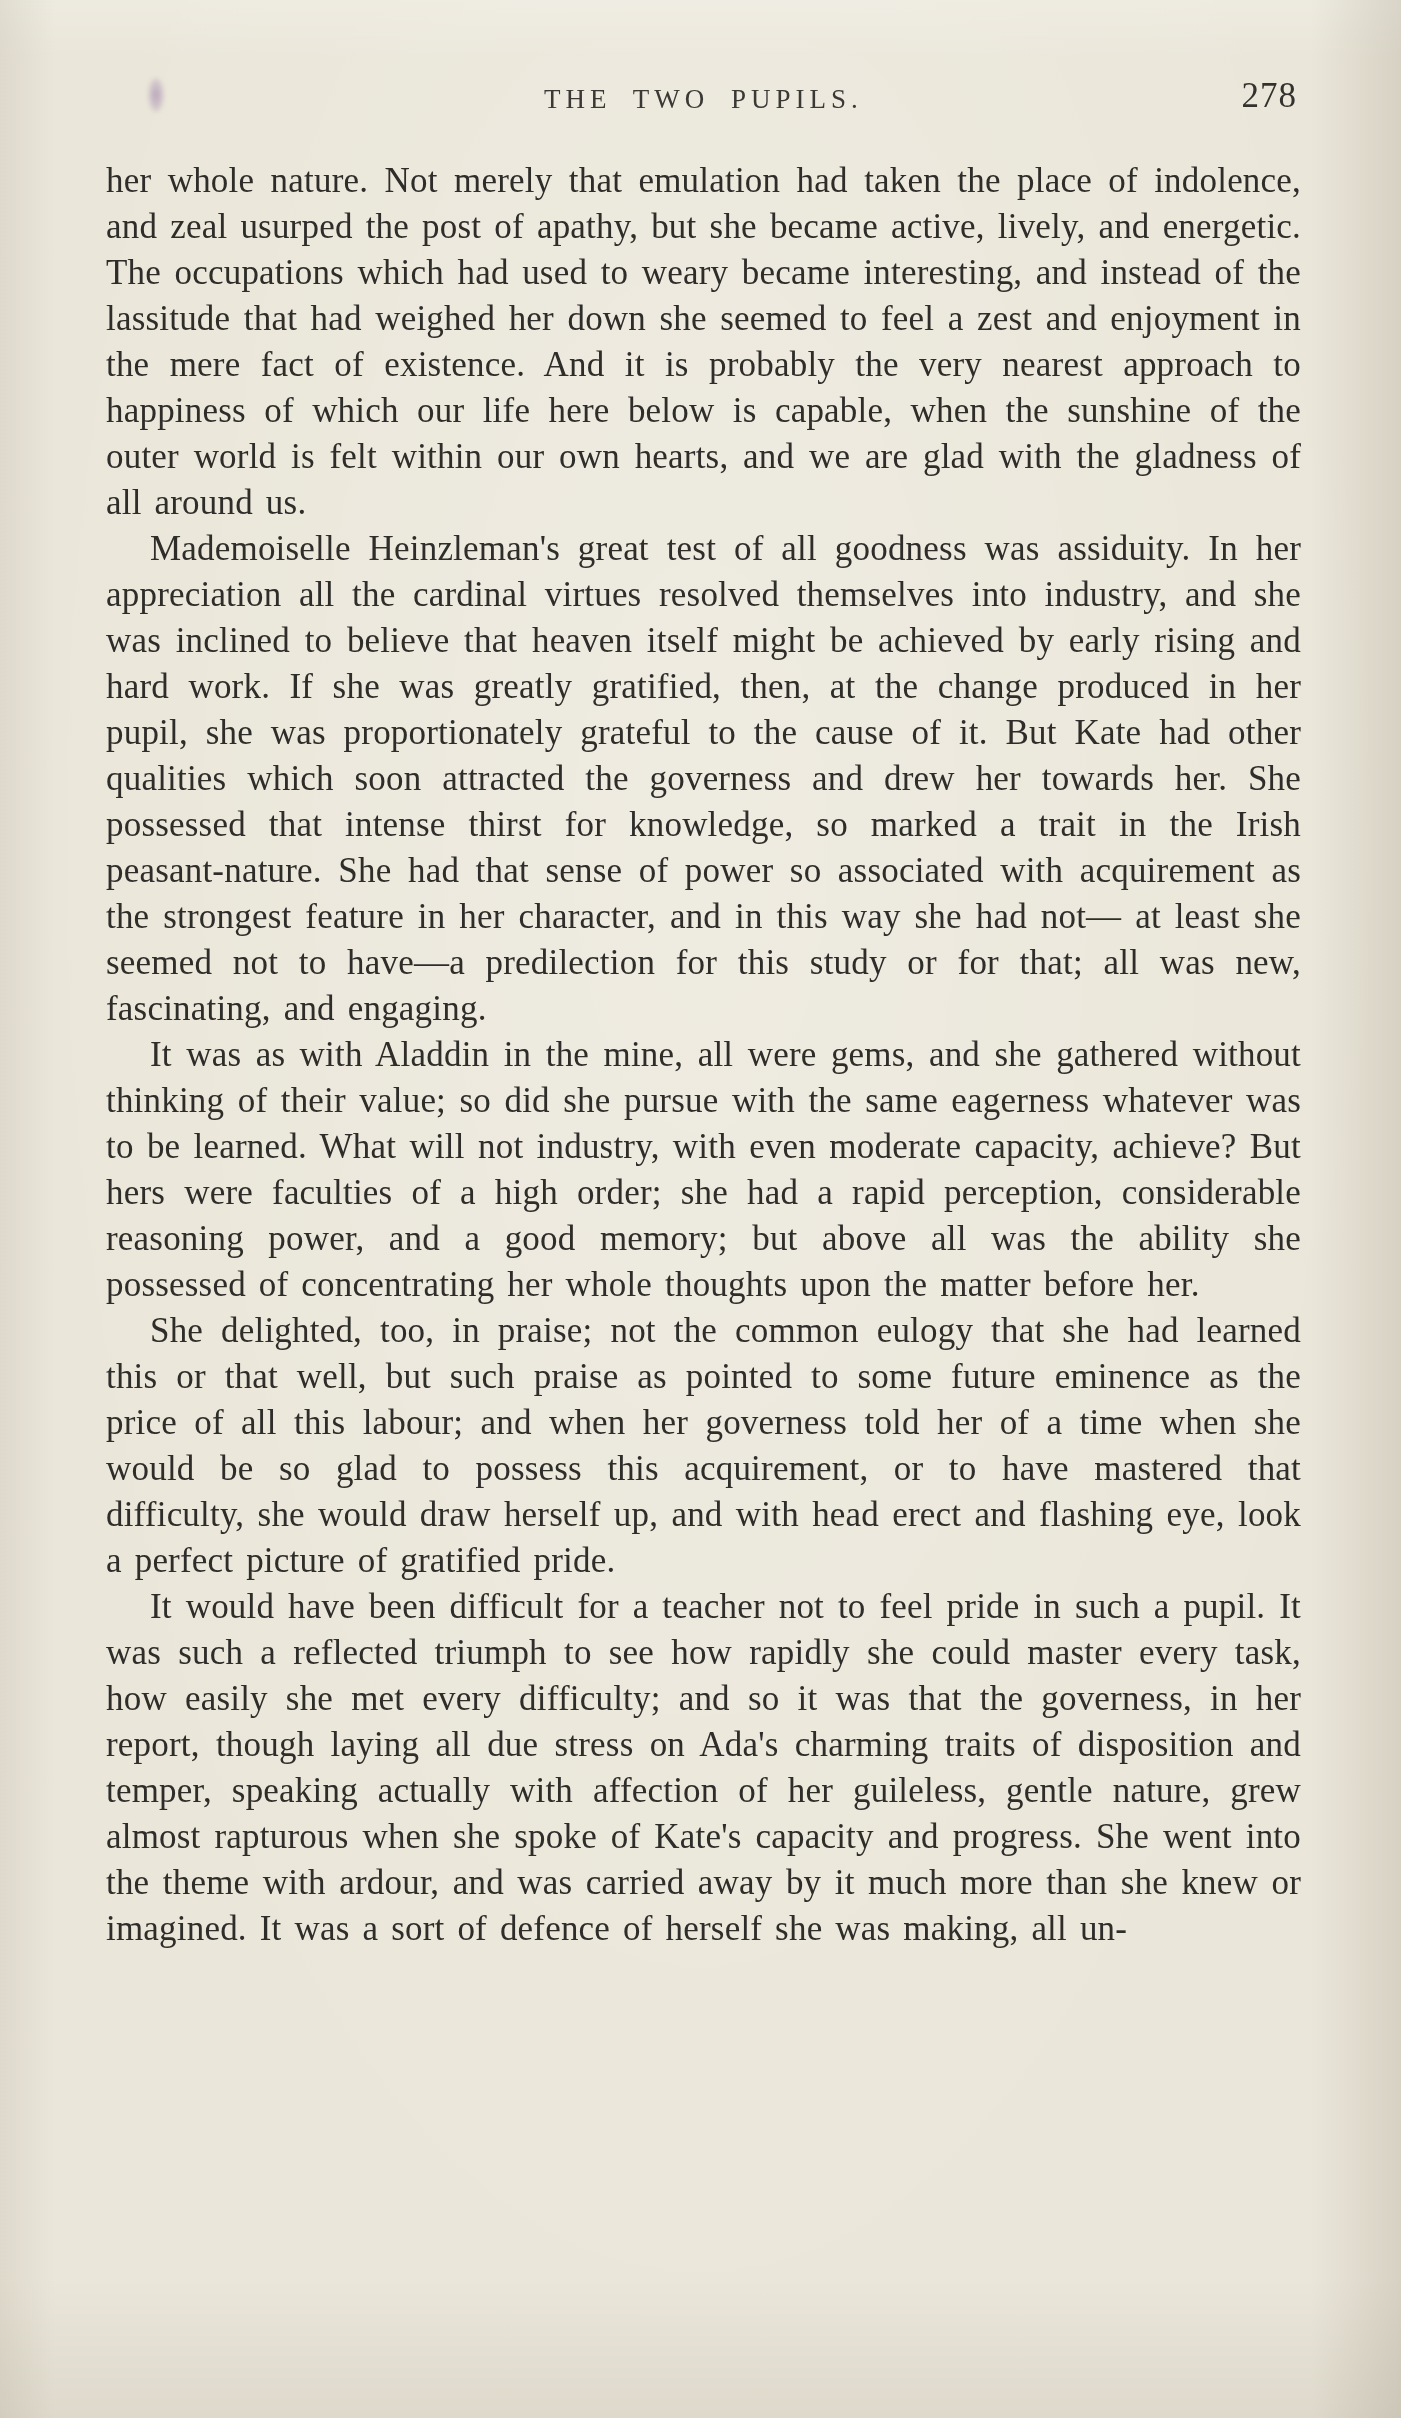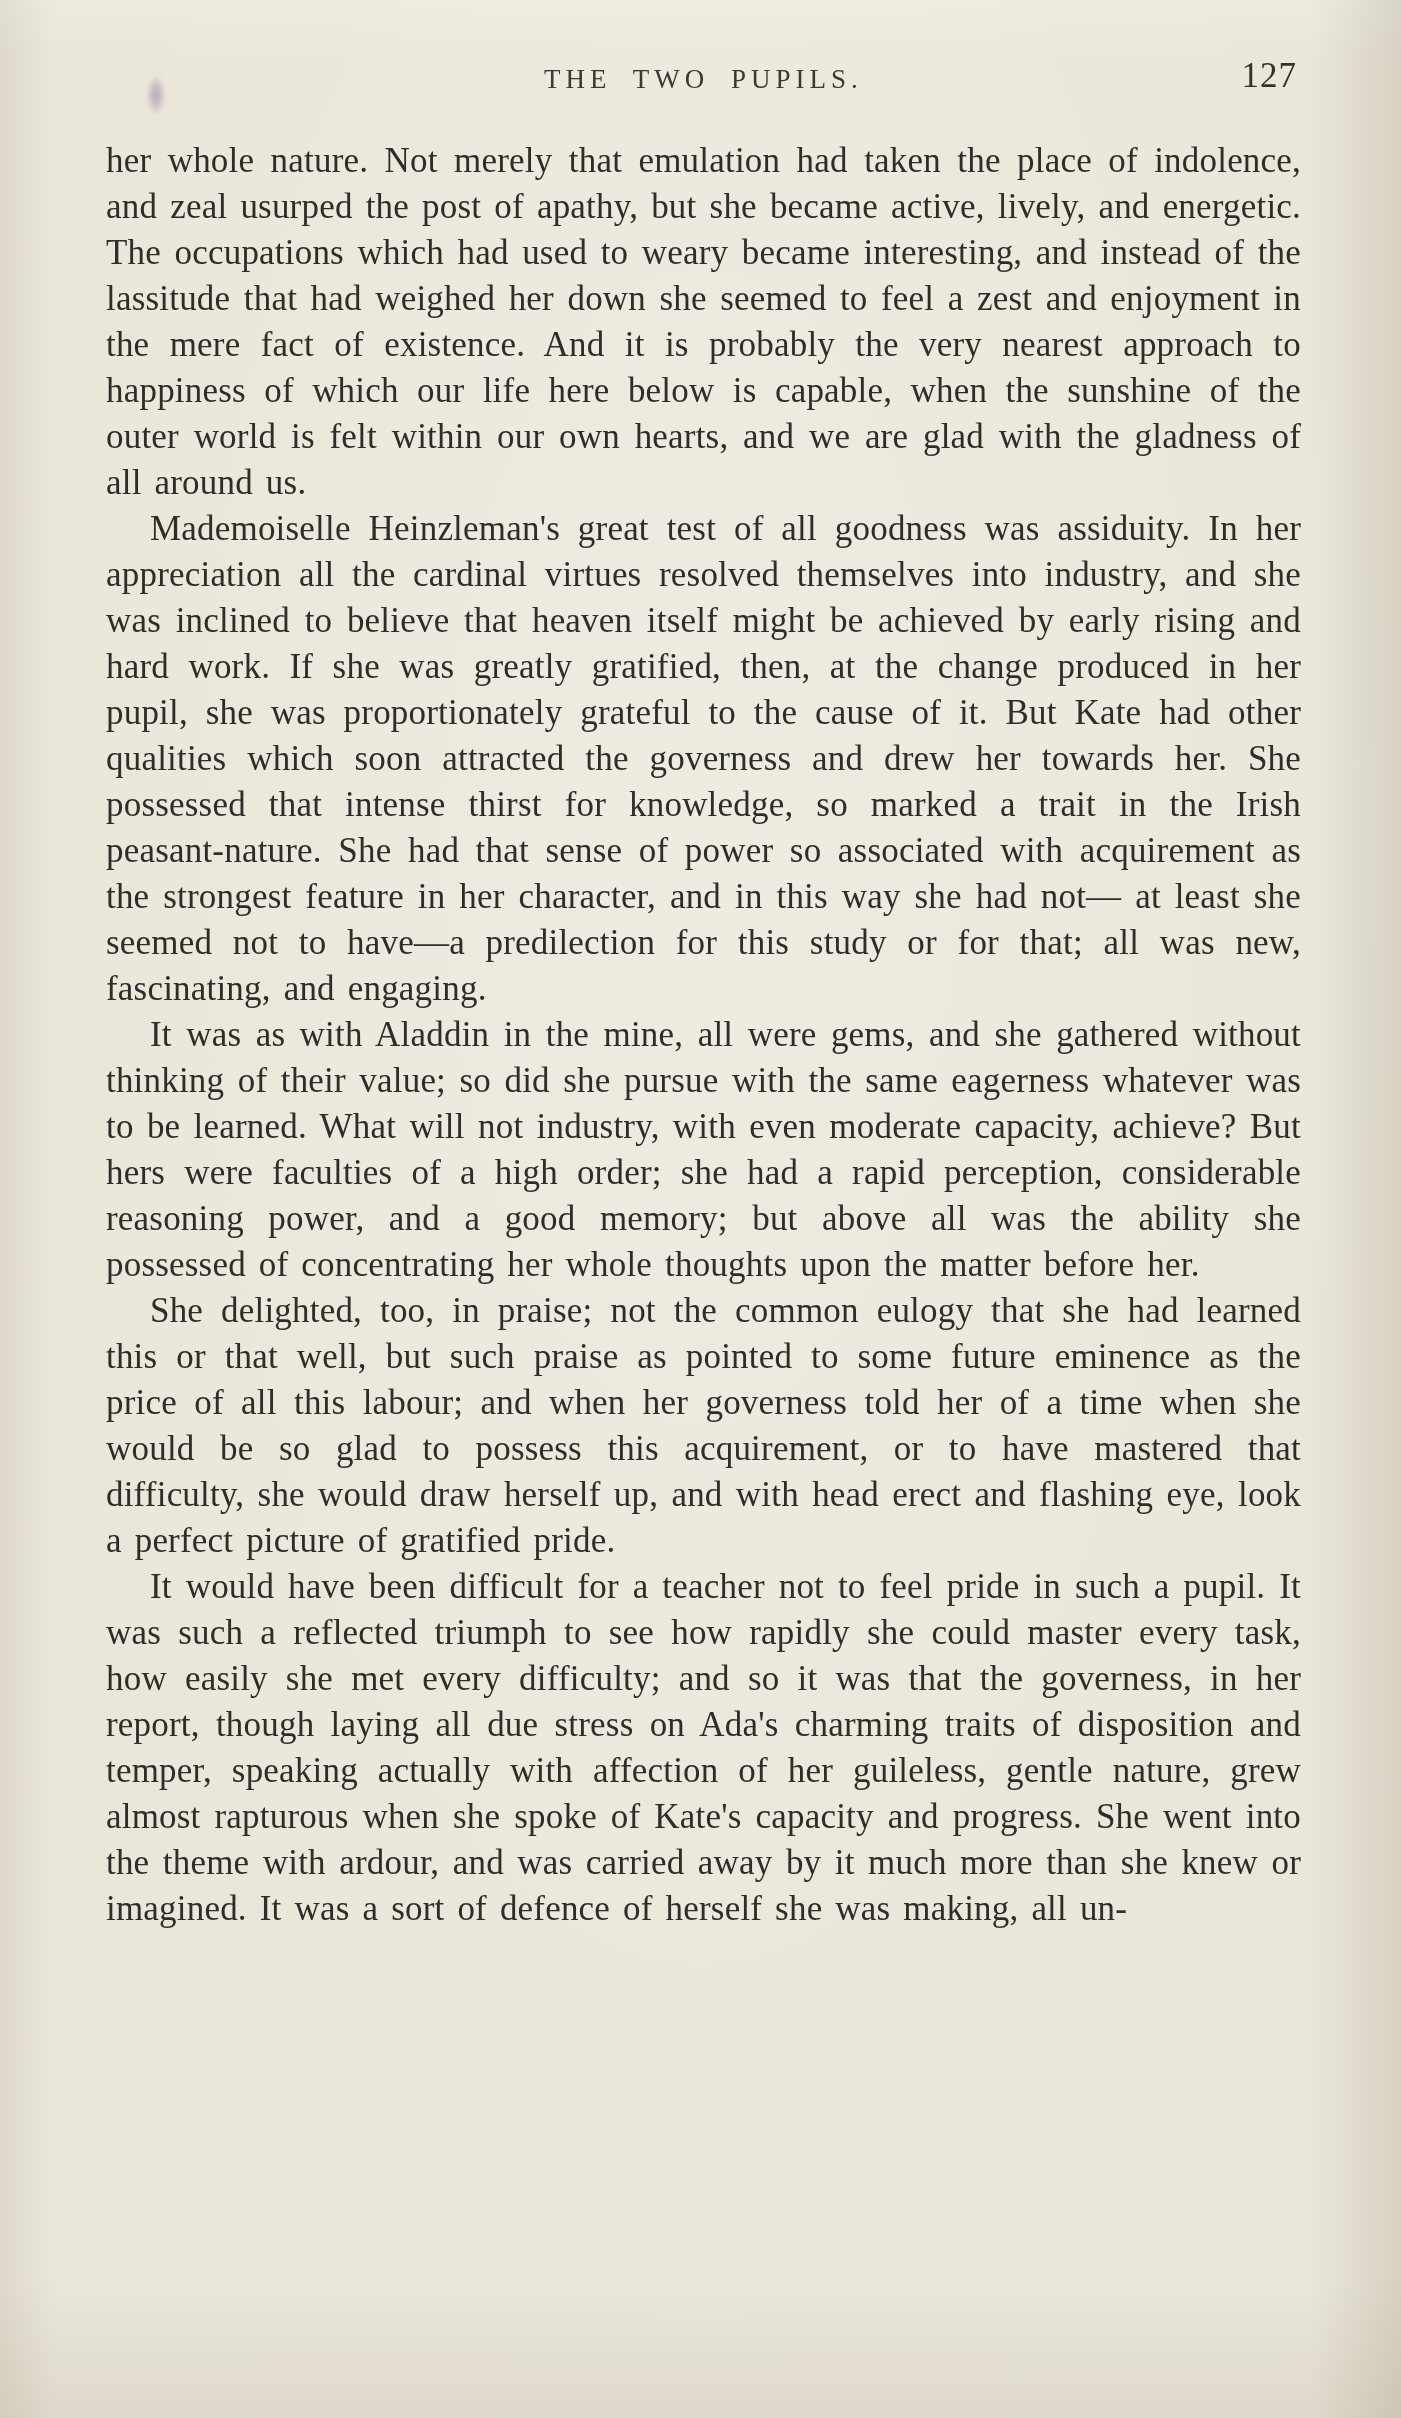--- a/index.html
+++ b/index.html
@@ -5,21 +5,21 @@
   html, body {
     margin: 0;
     padding: 0;
     background: #d8d4c6;
   }
   .page {
     position: relative;
     width: 1401px;
     height: 2418px;
     box-sizing: border-box;
-    padding: 64px 100px 0 106px;
+    padding: 84px 100px 0 106px;
     overflow: hidden;
     font-family: "Liberation Serif", "DejaVu Serif", serif;
     color: #2e2d2a;
     background:
       radial-gradient(ellipse at 50% 35%, rgba(255,255,255,0.22), rgba(255,255,255,0) 72%),
       linear-gradient(90deg, rgba(110,100,80,0.10), rgba(110,100,80,0) 55px),
       linear-gradient(270deg, rgba(110,100,80,0.16), rgba(110,100,80,0) 90px),
       linear-gradient(0deg, rgba(110,100,80,0.10), rgba(110,100,80,0) 140px),
       linear-gradient(180deg, rgba(255,255,255,0.18), rgba(255,255,255,0) 60px),
       #eae6d9;
@@ -74,21 +74,21 @@
 </style>
 </head>
 <body>
 
 <div class="page">
 
   <div class="smudge"></div>
 
   <header class="running-header">
     <div class="running-title">THE TWO PUPILS.</div>
-    <div class="page-number">127</div>
+    <div class="page-number">278</div>
   </header>
 
   <main class="page-text">
     <p>her whole nature.  Not merely that emulation had taken the place of indolence, and zeal usurped the post of apathy, but she became active, lively, and energetic.  The occupations which had used to weary became interesting, and instead of the lassitude that had weighed her down she seemed to feel a zest and enjoyment in the mere fact of existence.  And it is probably the very nearest approach to happiness of which our life here below is capable, when the sunshine of the outer world is felt within our own hearts, and we are glad with the gladness of all around us.</p>
     <p class="indent">Mademoiselle Heinzleman's great test of all goodness was assiduity. In her appreciation all the cardinal virtues resolved themselves into industry, and she was inclined to believe that heaven itself might be achieved by early rising and hard work.  If she was greatly gratified, then, at the change produced in her pupil, she was proportionately grateful to the cause of it.  But Kate had other qualities which soon attracted the governess and drew her towards her.  She possessed that intense thirst for knowledge, so marked a trait in the Irish peasant-nature.  She had that sense of power so associated with acquirement as the strongest feature in her character, and in this way she had not— at least she seemed not to have—a predilection for this study or for that; all was new, fascinating, and engaging.</p>
     <p class="indent">It was as with Aladdin in the mine, all were gems, and she gathered without thinking of their value; so did she pursue with the same eagerness whatever was to be learned.  What will not industry, with even moderate capacity, achieve?  But hers were faculties of a high order; she had a rapid perception, considerable reasoning power, and a good memory; but above all was the ability she possessed of concentrating her whole thoughts upon the matter before her.</p>
     <p class="indent">She delighted, too, in praise; not the common eulogy that she had learned this or that well, but such praise as pointed to some future eminence as the price of all this labour; and when her governess told her of a time when she would be so glad to possess this acquirement, or to have mastered that difficulty, she would draw herself up, and with head erect and flashing eye, look a perfect picture of gratified pride.</p>
     <p class="indent">It would have been difficult for a teacher not to feel pride in such a pupil.  It was such a reflected triumph to see how rapidly she could master every task, how easily she met every difficulty; and so it was that the governess, in her report, though laying all due stress on Ada's charming traits of disposition and temper, speaking actually with affection of her guileless, gentle nature, grew almost rapturous when she spoke of Kate's capacity and progress.  She went into the theme with ardour, and was carried away by it much more than she knew or imagined.  It was a sort of defence of herself she was making, all un-</p>
   </main>
 

